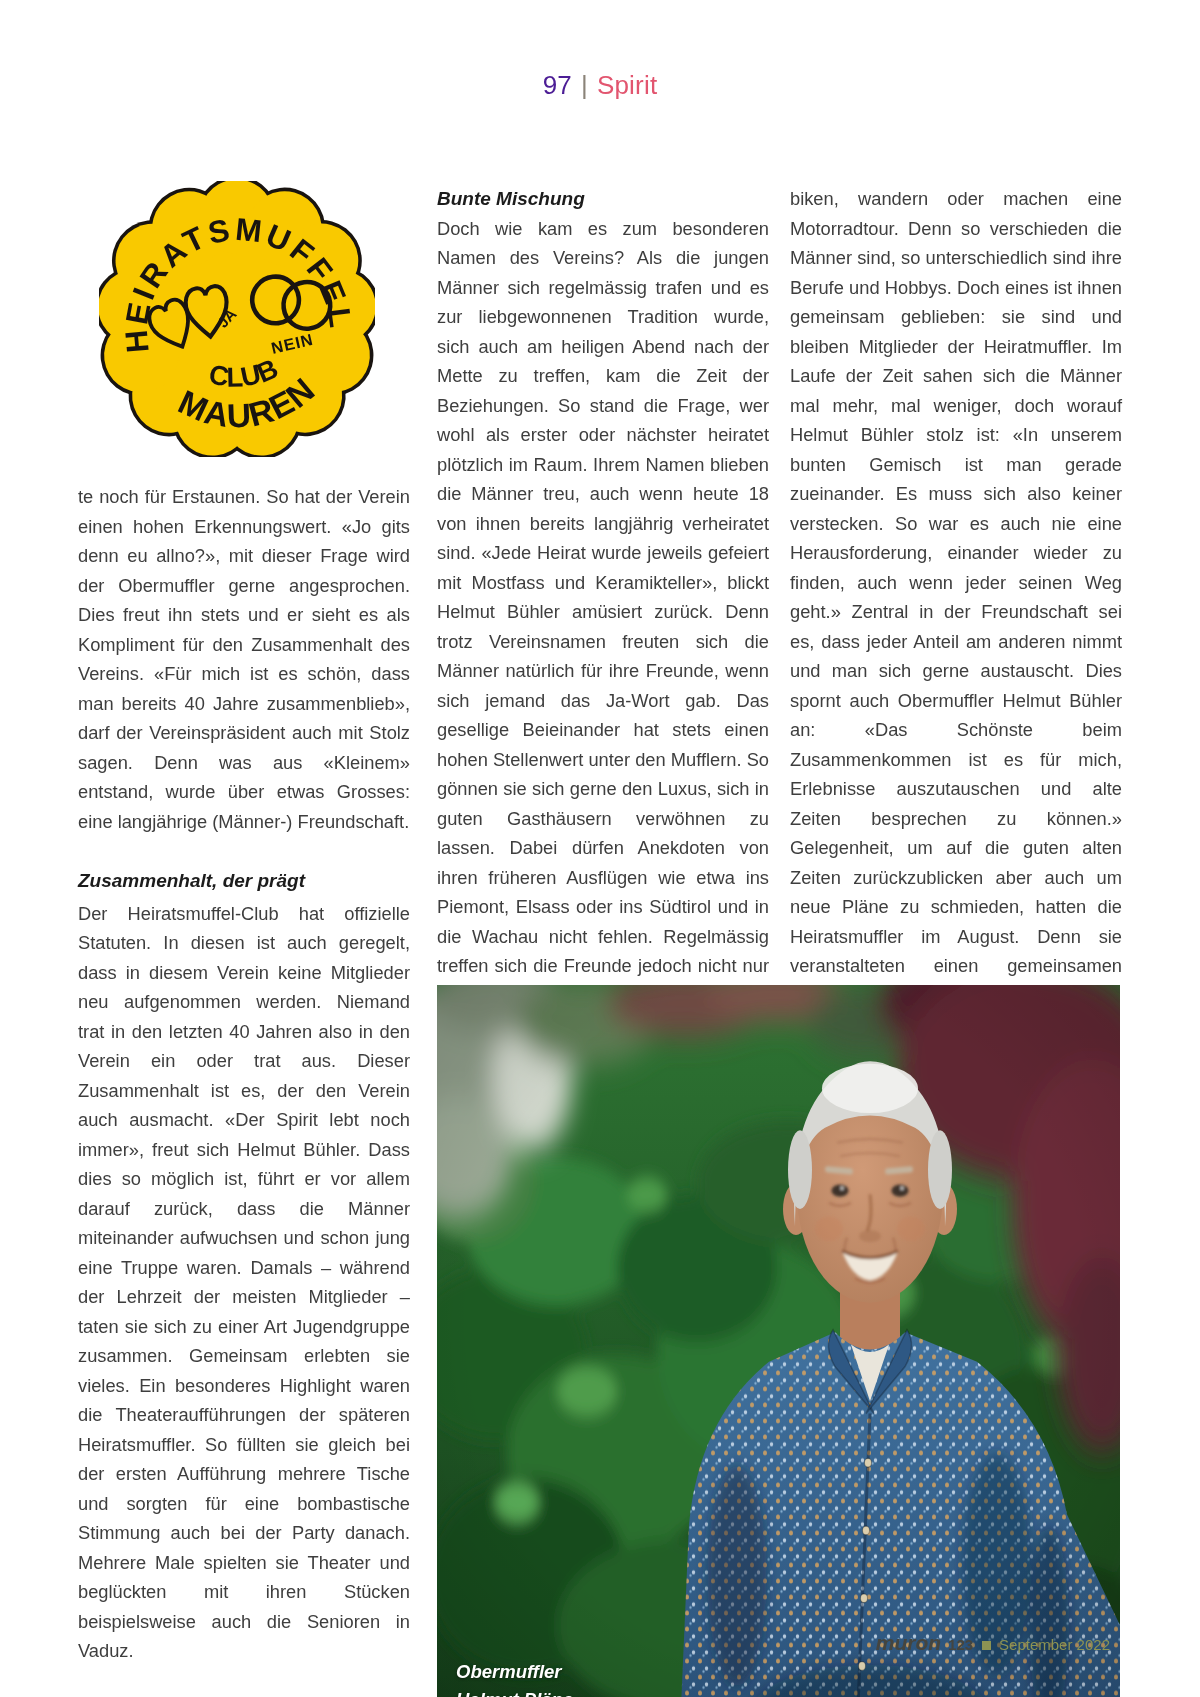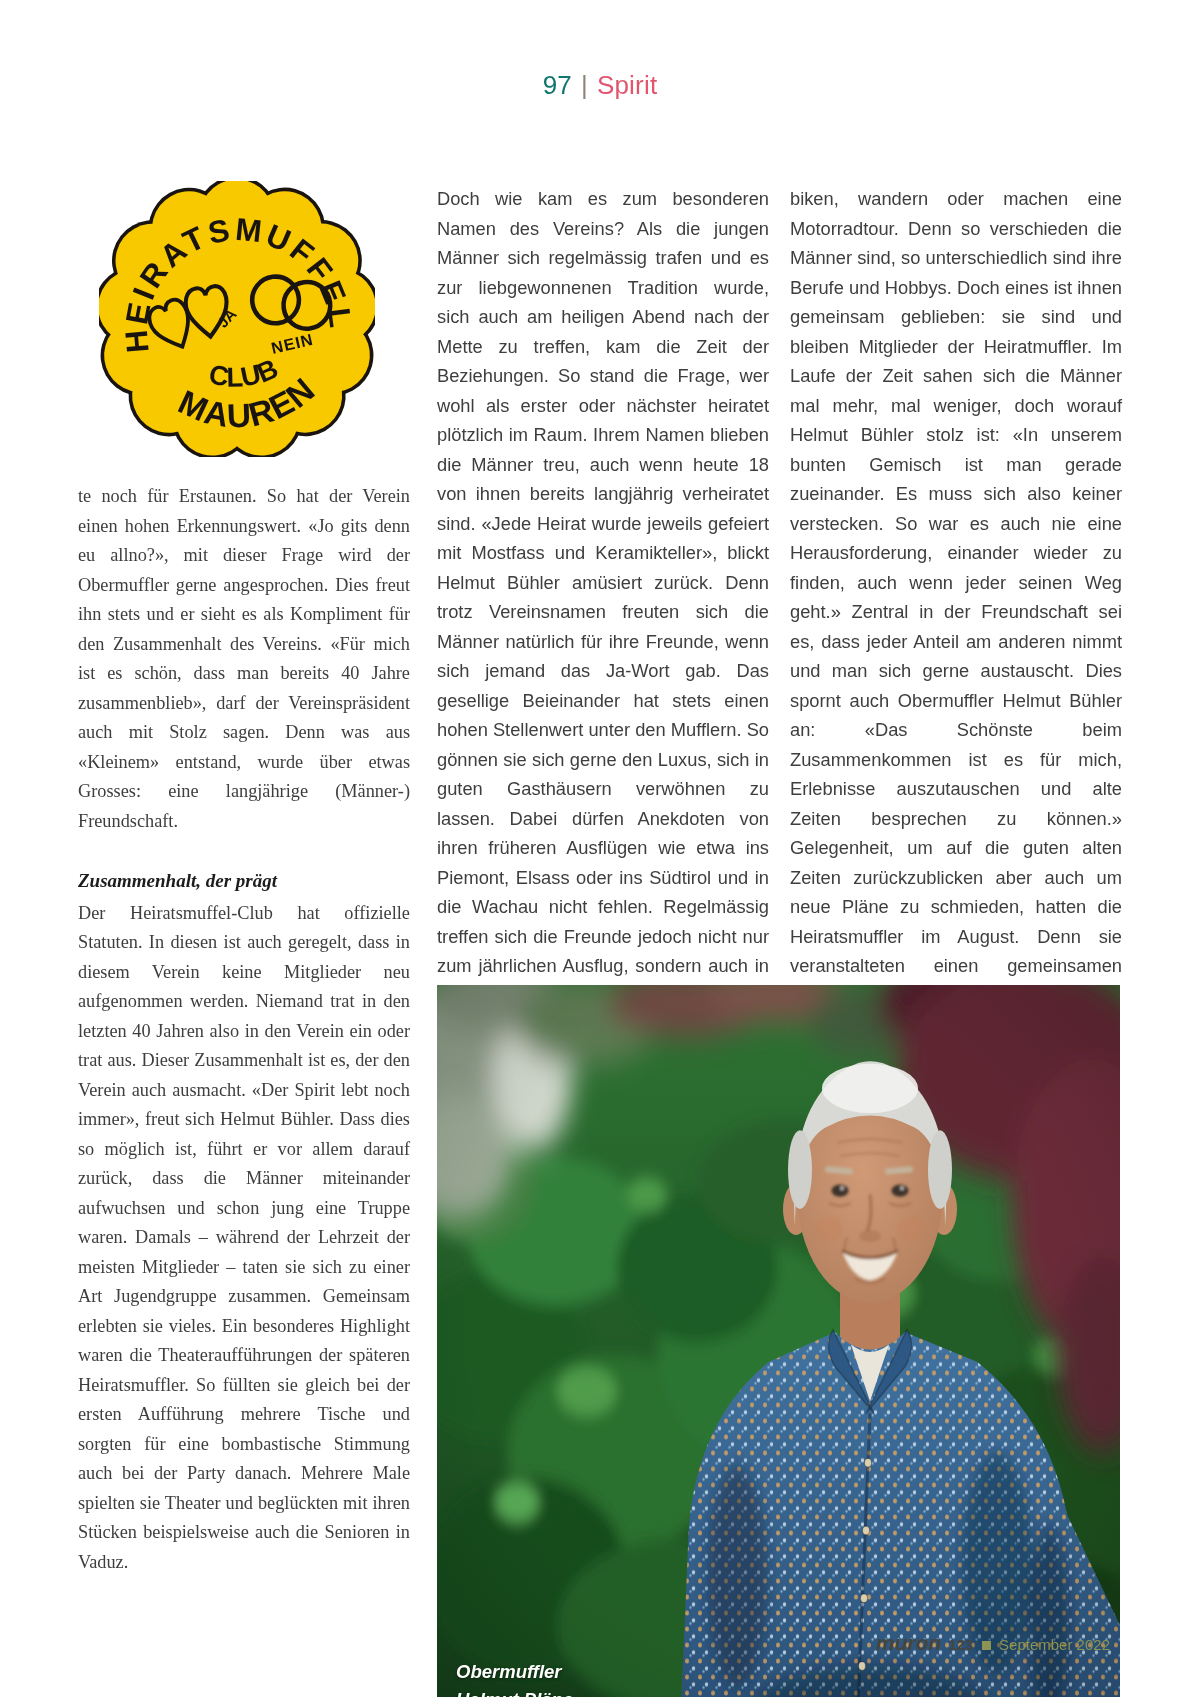--- a/index.html
+++ b/index.html
@@ -1,31 +1,31 @@
 <!DOCTYPE html>
 <html><head>
 <meta charset="utf-8">
 <style>
   html,body{margin:0;padding:0;background:#ffffff;}
   .page{position:relative;width:1200px;height:1697px;background:#ffffff;overflow:hidden;
         font-family:"Liberation Sans",sans-serif;}
   
   .page-header{position:absolute;top:70px;left:0;width:1200px;text-align:center;
                font-size:26px;letter-spacing:0.2px;}
-  .page-num{color:#0f766e;}
+  .page-num{color:#4c1d95;}
   .hdr-sep{color:#8B8479;font-weight:300;padding:0 9px;}
   .section-title{color:#E2556F;}
   
   .col{position:absolute;width:332px;font-size:18.3px;line-height:29.5px;
        text-align:justify;color:#3E3E3E;}
   .col p{margin:0;}
   .subhead{font-weight:bold;font-style:italic;font-size:19px;color:#1c1c1c;
            margin:0;text-align:left;}
   .subhead.gap{margin-top:30px;margin-bottom:3px;}
-  #col1{left:78px;top:482px;font-family:Liberation Serif, serif;}
+  #col1{left:78px;top:482px;}
   #col2{left:437px;top:184px;}
   #col3{left:790px;top:184px;}
   
   .logo-wrap{position:absolute;left:99px;top:181px;width:276px;height:276px;}
   .logo-wrap svg{width:100%;height:100%;display:block;}
   
   .photo{position:absolute;left:437px;top:985px;width:683px;height:745px;overflow:hidden;}
   .photo svg{width:100%;height:100%;display:block;}
   .photo-caption{position:absolute;left:19px;bottom:16px;color:#ffffff;font-style:italic;
                  font-weight:bold;font-size:18.5px;line-height:28px;
@@ -116,20 +116,21 @@
     </svg>
   </div>
 
   <div class="col" id="col1">
     <p>te noch für Erstaunen. So hat der Verein einen hohen Erkennungswert. «Jo gits denn eu allno?», mit dieser Frage wird der Obermuffler gerne angesprochen. Dies freut ihn stets und er sieht es als Kompliment für den Zusammenhalt des Vereins. «Für mich ist es schön, dass man bereits 40 Jahre zusammenblieb», darf der Vereinspräsident auch mit Stolz sagen. Denn was aus «Kleinem» entstand, wurde über etwas Grosses: eine langjährige (Männer-) Freundschaft.</p>
     <p class="subhead gap">Zusammenhalt, der prägt</p>
     <p>Der Heiratsmuffel-Club hat offizielle Statuten. In diesen ist auch geregelt, dass in diesem Verein keine Mitglieder neu aufgenommen werden. Niemand trat in den letzten 40 Jahren also in den Verein ein oder trat aus. Dieser Zusammenhalt ist es, der den Verein auch ausmacht. «Der Spirit lebt noch immer», freut sich Helmut Bühler. Dass dies so möglich ist, führt er vor allem darauf zurück, dass die Männer miteinander aufwuchsen und schon jung eine Truppe waren. Damals – während der Lehrzeit der meisten Mitglieder – taten sie sich zu einer Art Jugendgruppe zusammen. Gemeinsam erlebten sie vieles. Ein besonderes Highlight waren die Theateraufführungen der späteren Heiratsmuffler. So füllten sie gleich bei der ersten Aufführung mehrere Tische und sorgten für eine bombastische Stimmung auch bei der Party danach. Mehrere Male spielten sie Theater und beglückten mit ihren Stücken beispielsweise auch die Senioren in Vaduz.</p>
   </div>
 
   <div class="col" id="col2">
+    <p class="subhead">Bunte Mischung</p>
     <p>Doch wie kam es zum besonderen Namen des Vereins? Als die jungen Männer sich regelmässig trafen und es zur liebgewonnenen Tradition wurde, sich auch am heiligen Abend nach der Mette zu treffen, kam die Zeit der Beziehungen. So stand die Frage, wer wohl als erster oder nächster heiratet plötzlich im Raum. Ihrem Namen blieben die Männer treu, auch wenn heute 18 von ihnen bereits langjährig verheiratet sind. «Jede Heirat wurde jeweils gefeiert mit Mostfass und Keramikteller», blickt Helmut Bühler amüsiert zurück. Denn trotz Vereinsnamen freuten sich die Männer natürlich für ihre Freunde, wenn sich jemand das Ja-Wort gab. Das gesellige Beieinander hat stets einen hohen Stellenwert unter den Mufflern. So gönnen sie sich gerne den Luxus, sich in guten Gasthäusern verwöhnen zu lassen. Dabei dürfen Anekdoten von ihren früheren Ausflügen wie etwa ins Piemont, Elsass oder ins Südtirol und in die Wachau nicht fehlen. Regelmässig treffen sich die Freunde jedoch nicht nur zum jährlichen Ausflug, sondern auch in einer kleineren Runde. So gehen sie miteinander Fussball spielen,</p>
   </div>
 
   <div class="col" id="col3">
     <p>biken, wandern oder machen eine Motorradtour. Denn so verschieden die Männer sind, so unterschiedlich sind ihre Berufe und Hobbys. Doch eines ist ihnen gemeinsam geblieben: sie sind und bleiben Mitglieder der Heiratmuffler. Im Laufe der Zeit sahen sich die Männer mal mehr, mal weniger, doch worauf Helmut Bühler stolz ist: «In unserem bunten Gemisch ist man gerade zueinander. Es muss sich also keiner verstecken. So war es auch nie eine Herausforderung, einander wieder zu finden, auch wenn jeder seinen Weg geht.» Zentral in der Freundschaft sei es, dass jeder Anteil am anderen nimmt und man sich gerne austauscht. Dies spornt auch Obermuffler Helmut Bühler an: «Das Schönste beim Zusammenkommen ist es für mich, Erlebnisse auszutauschen und alte Zeiten besprechen zu können.» Gelegenheit, um auf die guten alten Zeiten zurückzublicken aber auch um neue Pläne zu schmieden, hatten die Heiratsmuffler im August. Denn sie veranstalteten einen gemeinsamen Jubiläumsausflug ins Appenzell.</p>
   </div>
 
   <div class="photo">
     <svg viewBox="0 0 683 605" preserveAspectRatio="none">
       <defs>

